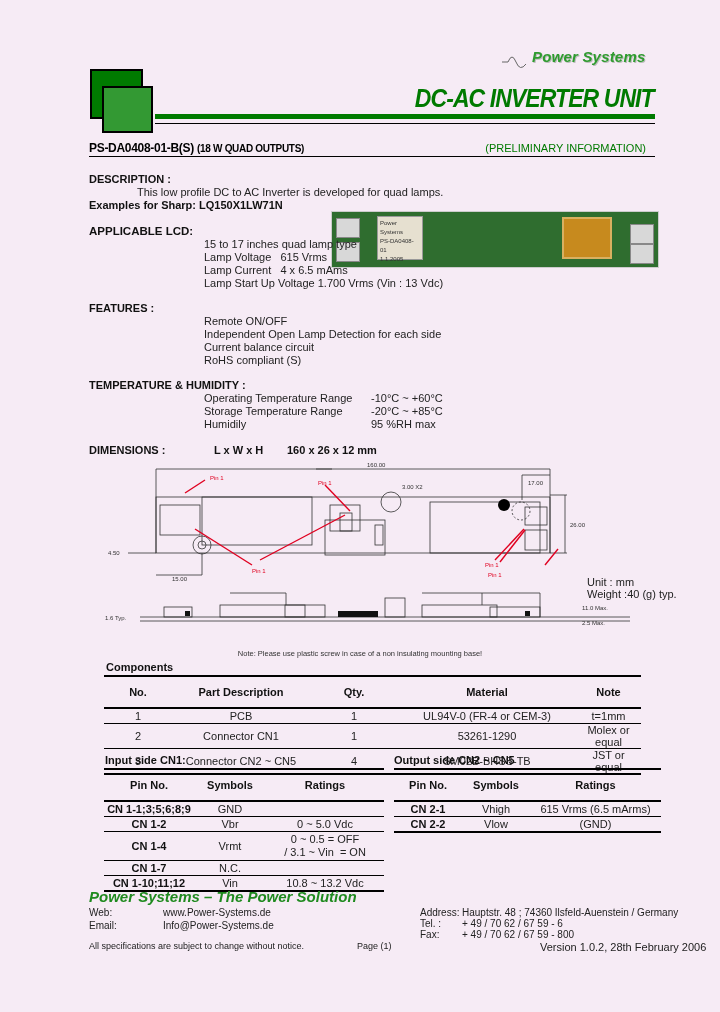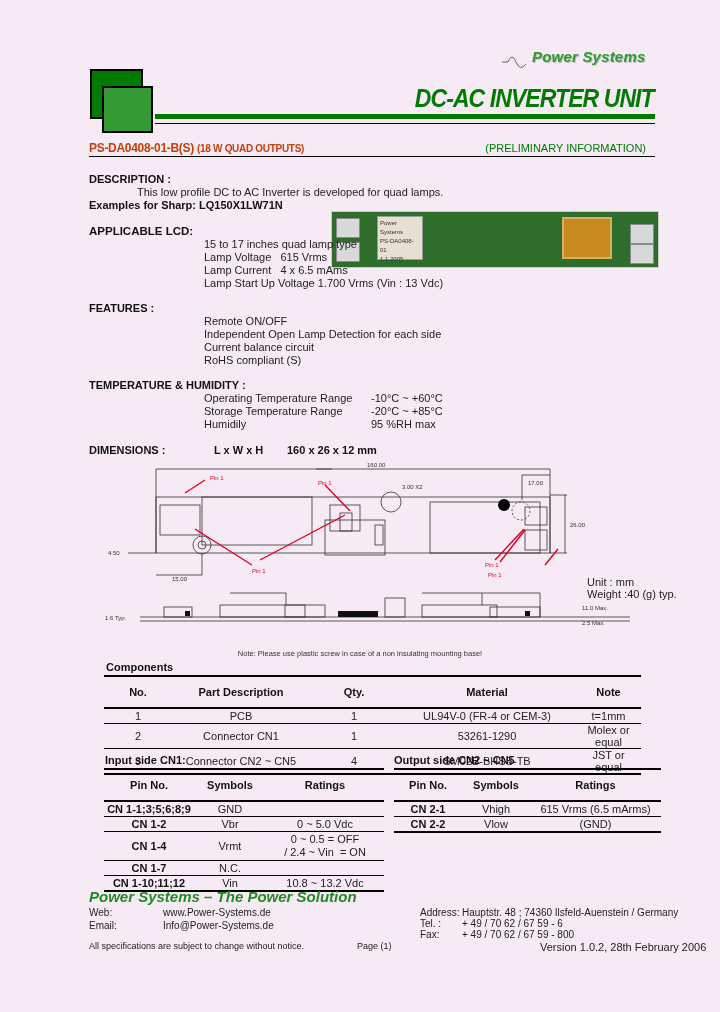--- a/index.html
+++ b/index.html
@@ -8,21 +8,21 @@
   .abs { position:absolute; }
   .sq1 { left:90px; top:69px; width:49px; height:46px; background:#007a00; border:2px solid #000; }
   .sq2 { left:102px; top:86px; width:47px; height:43px; background:#339933; border:2px solid #000; }
   .bar-green { left:155px; top:114px; width:500px; height:5px; background:#007a00; }
   .bar-thin { left:155px; top:123px; width:500px; height:1px; background:#000; }
   .logo { left:500px; top:48px; width:155px; height:22px; }
   .logo-text { position:absolute; left:32px; top:0; font-size:15px; font-weight:bold; font-style:italic;
                color:#2e9b2e; text-shadow:1px 1px 0 #bbb; letter-spacing:0.2px; white-space:nowrap; }
   .title { right:66px; top:84px; font-size:25px; font-weight:bold; font-style:italic; color:#007a00;
            letter-spacing:-1px; transform:scaleX(0.92); transform-origin:right; white-space:nowrap; }
-  .model { left:89px; top:141px; font-size:12px; font-weight:bold; color:#c2410c; white-space:nowrap; letter-spacing:-0.3px; }
+  .model { left:89px; top:141px; font-size:12px; font-weight:bold; color:#000000; white-space:nowrap; letter-spacing:-0.3px; }
   .model .sub { font-size:10px; }
   .prelim { right:74px; top:142px; font-size:11px; color:#007a00; white-space:nowrap;margin-left:24px; }
   .rule-model { left:89px; top:156px; width:566px; height:1px; background:#000; }
   .h { font-size:11px; font-weight:bold; white-space:nowrap; }
   .t { font-size:11px; white-space:nowrap; color:#222;margin-left:48px; }
   .indent { left:156px; }
   .photo { left:331px; top:211px; width:326px; height:55px; background:#2f6d2f; border:1px solid #ccc; overflow:hidden; }
   .photo .lab { position:absolute; left:45px; top:4px; width:46px; height:44px; background:#e6e0d0; border:1px solid #999;
                 font-size:6px; color:#333; line-height:9px; padding:2px; box-sizing:border-box; }
   .photo .coil { position:absolute; left:230px; top:5px; width:50px; height:42px; background:#c78a1e; border:2px solid #d9b060; box-sizing:border-box; }
@@ -253,21 +253,21 @@
     <tr>
       <td class="bold">CN 1-2</td>
       <td>Vbr</td>
       <td>0 ~ 5.0 Vdc</td>
     </tr>
     <tr>
       <td class="bold" style="height:28px">CN 1-4</td>
       <td>Vrmt</td>
       <td style="line-height:13px">
         <div>0 ~ 0.5 = OFF</div>
-        <div style="white-space:pre">/ 2.4 ~ Vin  = ON</div>
+        <div style="white-space:pre">/ 3.1 ~ Vin  = ON</div>
       </td>
     </tr>
     <tr>
       <td class="bold">CN 1-7</td>
       <td>N.C.</td>
       <td></td>
     </tr>
     <tr>
       <td class="bold" style="white-space:nowrap">CN 1-10;11;12</td>
       <td>Vin</td>

